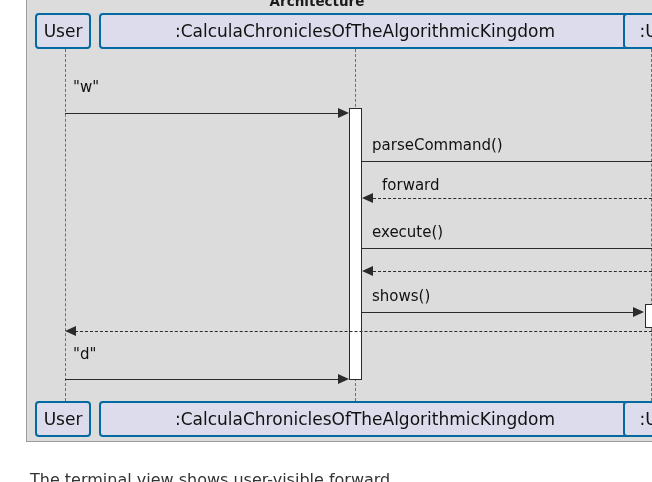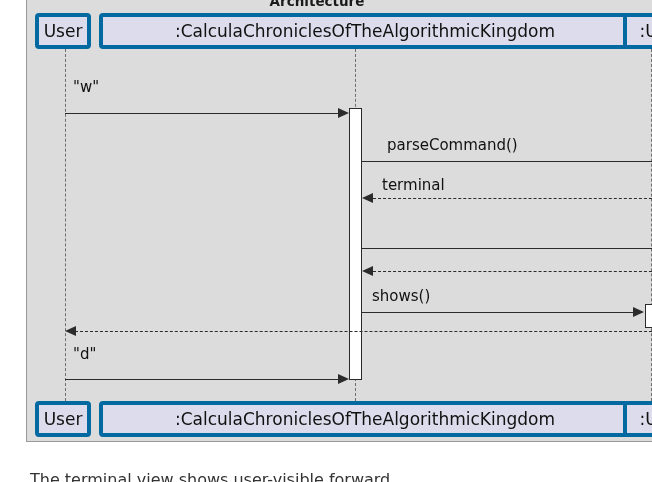--- a/index.html
+++ b/index.html
@@ -38,21 +38,21 @@
     font-weight: bold;
     color: #1a1a1a;
     letter-spacing: 0px;
     white-space: nowrap;
   }
 
   
   .participant-box {
     position: absolute;
     background: #dcdcec;
-    border: 4px solid #0369a1;
+    border: 2px solid #0369a1;
     border-radius: 4px;
     box-sizing: border-box;
     display: flex;
     align-items: center;
     justify-content: center;
     font-size: 17px;
     color: #111111;
     white-space: nowrap;
     height: 36px;
   }
@@ -144,27 +144,28 @@
   <div class="lifeline ll-calcula"></div>
   <div class="lifeline ll-ui"></div>
 
   <div class="activation act-calcula"></div>
   <div class="activation act-ui"></div>
 
   <div class="msg-label" style="left:46px; top:83px;">"w"</div>
   <div class="msg-line" style="left:38px; top:118px; width:275px;"></div>
   <div class="arrow-head arrow-right" style="left:311px; top:113px;"></div>
 
-  <div class="msg-label" style="left:360px; top:141px;">parseCommand()</div>
+  <div class="msg-label" style="left:345px; top:141px;">parseCommand()</div>
   <div class="msg-line" style="left:335px; top:166px; width:305px;"></div>
 
-  <div class="msg-label" style="left:355px; top:181px;">terminal</div>
+  <div class="msg-label" style="left:355px; top:181px;">forward</div>
   <div class="msg-line dashed" style="left:346px; top:203px; width:294px;"></div>
   <div class="arrow-head arrow-left" style="left:335px; top:198px;"></div>
 
+  <div class="msg-label" style="left:345px; top:228px;">execute()</div>
   <div class="msg-line" style="left:335px; top:253px; width:305px;"></div>
 
   <div class="msg-line dashed" style="left:346px; top:276px; width:294px;"></div>
   <div class="arrow-head arrow-left" style="left:335px; top:271px;"></div>
 
   <div class="msg-label" style="left:345px; top:292px;">shows()</div>
   <div class="msg-line" style="left:335px; top:317px; width:272px;"></div>
   <div class="arrow-head arrow-right" style="left:606px; top:312px;"></div>
 
   <div class="msg-line dashed" style="left:48px; top:336px; width:592px;"></div>

